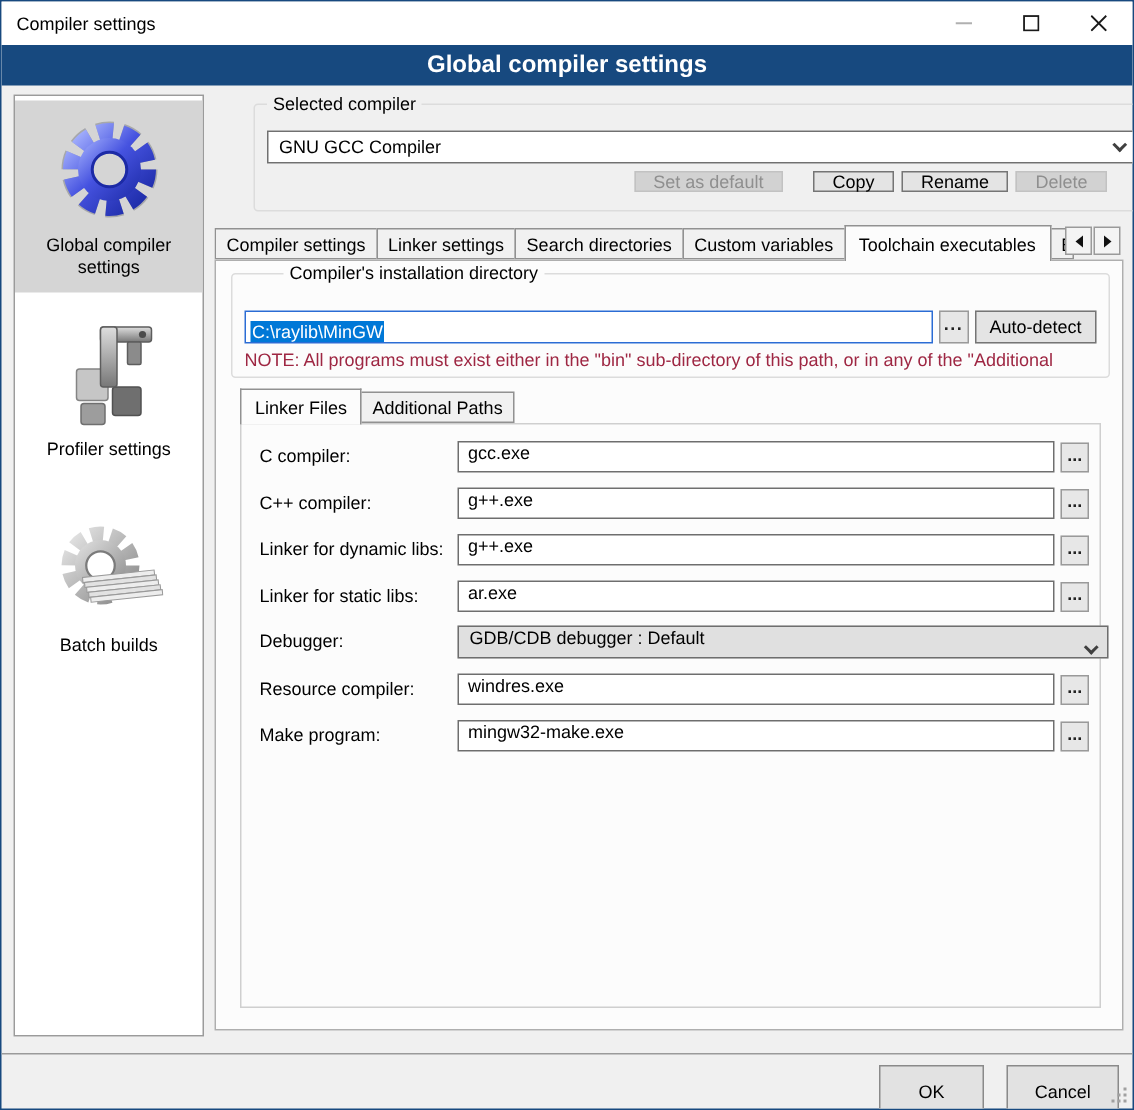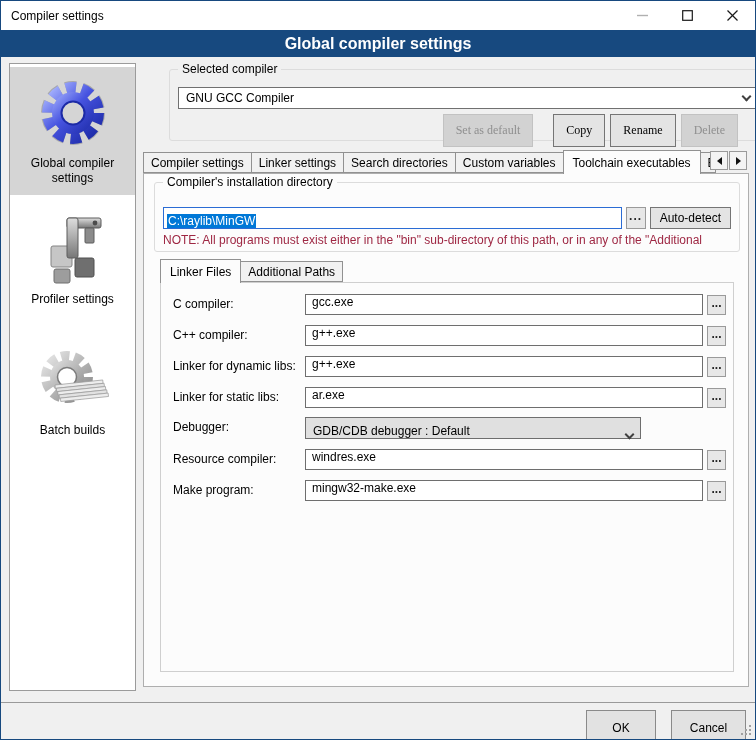--- a/index.html
+++ b/index.html
@@ -55,22 +55,22 @@
     background:#fff; border:1px solid #707070;
     display:flex; align-items:center; padding:0 7px;
   }
   .combo .chev, .fselect .chev {
     width:7px; height:7px; margin-left:auto; margin-top:-4px;
     border-right:2px solid #404040; border-bottom:2px solid #404040;
     transform:rotate(45deg); flex:0 0 auto;
   }
   .btnrow { position:absolute; right:8px; top:44px; display:flex; align-items:center; }
   .btn {
-    height:33px; padding:0 12px; display:flex; align-items:center; justify-content:center;
-    background:#e4e4e4; border:1px solid #757575; font-size:12px; white-space:nowrap;font-family:Liberation Serif, serif;
+    height:14px; padding:0 12px; display:flex; align-items:center; justify-content:center;
+    background:#e4e4e4; border:1px solid #757575; font-size:12px; white-space:nowrap;
   }
   .btn.disabled { background:#d2d2d2; border-color:#c2c2c2; color:#8f8f8f; }
   .sp-lg { width:20px; } .sp-sm { width:5px; }
   
   .tabstrip {
     position:absolute; left:0; top:89px; width:606px; height:24px;
     display:flex; align-items:flex-end; padding-right:44px; overflow:hidden;
   }
   .tab {
     background:#f1f1f1; border:1px solid #919191; margin-right:-1px;
@@ -88,21 +88,21 @@
     display:flex; align-items:center; justify-content:center;
   }
   .tri-left { width:0; height:0; border-top:4px solid transparent; border-bottom:4px solid transparent; border-right:5px solid #111; }
   .tri-right { width:0; height:0; border-top:4px solid transparent; border-bottom:4px solid transparent; border-left:5px solid #111; }
   
   .tabpage {
     position:absolute; left:0; top:112px; width:606px; height:514px;
     background:#fcfcfc; border:1px solid #aeaeae;
   }
   #grp-install { left:10px; top:8px; right:8px; height:70px; }
-  #grp-install .grouplabel { background:#fcfcfc; }
+  #grp-install .grouplabel { background:#fcfcfc;margin-left:26px; }
   .pathrow { position:absolute; left:8px; top:24px; right:8px; height:22px; display:flex; gap:4px; }
   .pathinput {
     flex:1; min-width:0; background:#fff; border:1px solid #2b6cd4;
     display:flex; align-items:flex-end; padding:0 3px; overflow:hidden; white-space:nowrap;
   }
   .seltext { background:#0078d7; color:#fff; padding:0 1px; }
   .browsebtn {
     width:20px; flex:0 0 auto; background:#e7e7e7; border:1px solid #9a9a9a;
     display:flex; align-items:center; justify-content:center;
     font-weight:bold; letter-spacing:1px; color:#222; padding-bottom:5px;
@@ -131,23 +131,23 @@
     background:#fff; border:1px solid #6e6e6e;
     display:flex; align-items:flex-start; padding:0 6px; overflow:hidden; white-space:nowrap;
   }
   .fbrowse {
     position:absolute; left:534px; width:19px; height:20px; top:1px;
     background:#e7e7e7; border:1px solid #9a9a9a;
     display:flex; align-items:center; justify-content:center;
     font-weight:bold; color:#222; padding-bottom:5px;
   }
   .fselect {
-    position:absolute; left:132px; width:336px; height:22px;
+    position:absolute; left:132px; width:434px; height:22px;
     background:#e0e0e0; border:1px solid #6e6e6e;
-    display:flex; align-items:flex-end; padding:0 7px; white-space:nowrap;
+    display:flex; align-items:flex-start; padding:0 7px; white-space:nowrap;flex-direction:column;
   }
   .r0{top:11px}.r1{top:42px}.r2{top:73px}.r3{top:104px}.r4{top:134px}.r5{top:166px}.r6{top:197px}
   
   .sep { position:absolute; left:0; top:701px; width:756px; height:1px; background:#9a9a9a; }
   .okbtn, .cancelbtn {
     position:absolute; top:709px; height:36px;
     background:#e2e2e2; border:1px solid #8a8a8a;
     display:flex; align-items:center; justify-content:center; font-size:12px;
   }
   .okbtn { left:585px; width:70px; }

